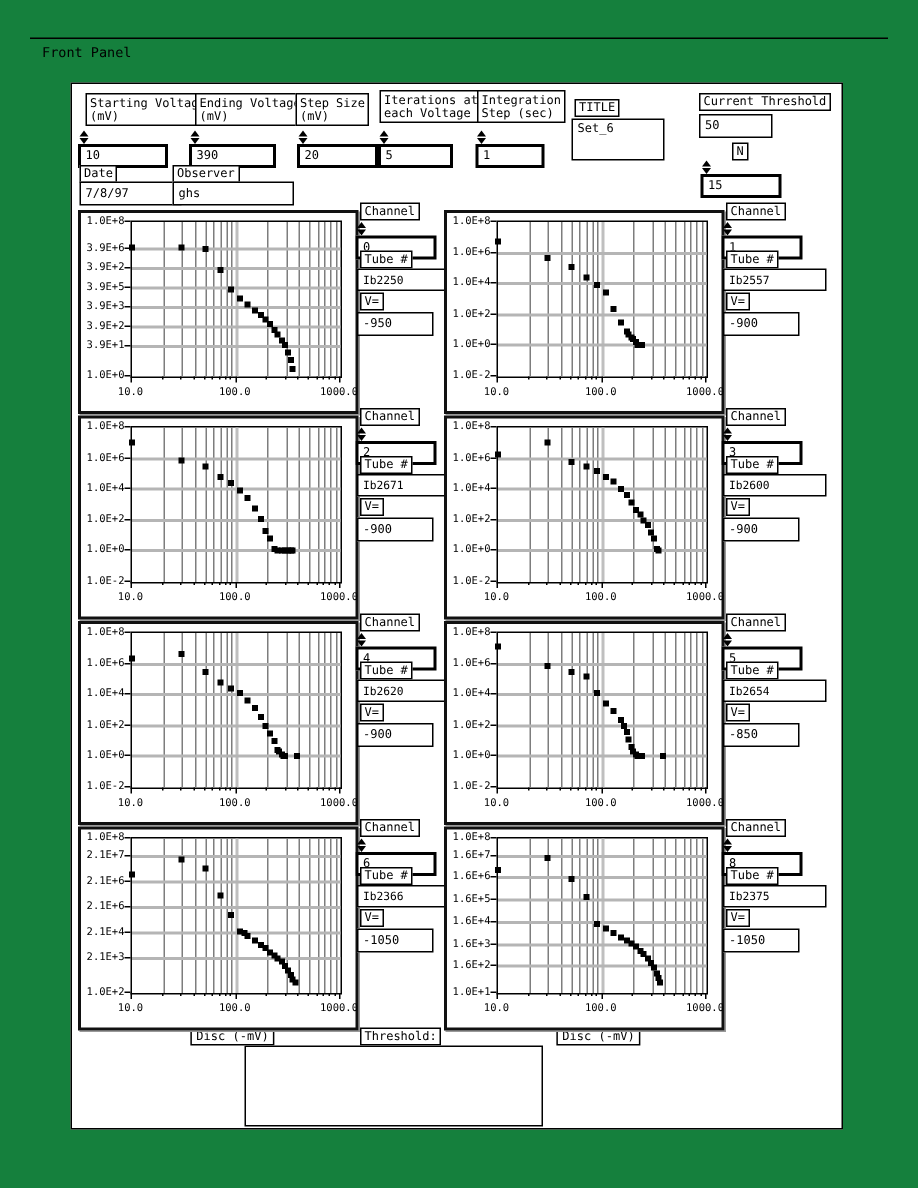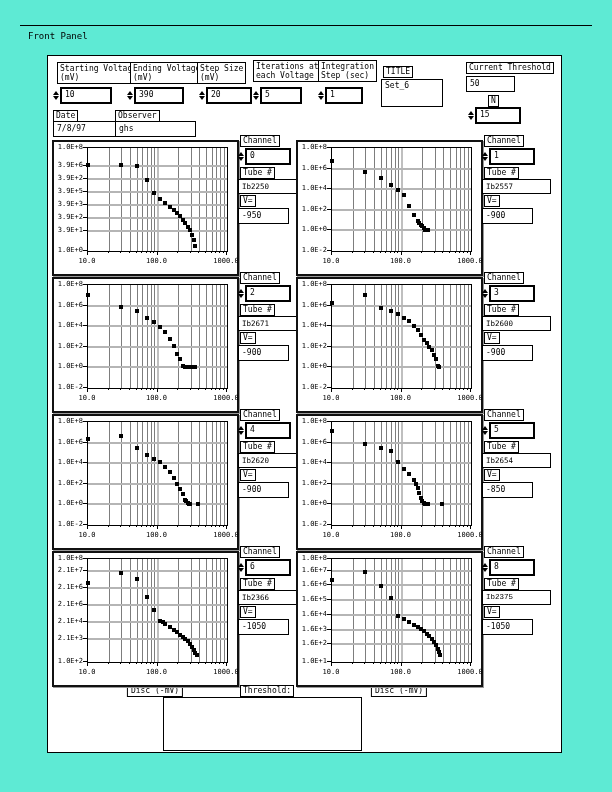--- a/index.html
+++ b/index.html
@@ -1,26 +1,26 @@
 <!DOCTYPE html>
 <html><head>
 <meta charset="utf-8">
 <style>
   html,body{margin:0;padding:0;background:#fff;}
-  #page{position:relative;width:612px;height:792px;background:#5eead4;overflow:hidden;
+  #page{position:relative;width:612px;height:792px;background:#15803d;overflow:hidden;
         font-family:"DejaVu Sans Mono",monospace;color:#000;}
   .rule{position:absolute;background:#000;}
   .txt{position:absolute;font-size:8px;line-height:10px;white-space:nowrap;}
   .lbl{position:absolute;border:1px solid #000;background:#fff;padding:0 2px;
        font-size:8px;line-height:10px;white-space:nowrap;}
   .lbl2{position:absolute;border:1px solid #000;background:#fff;padding:1px 2px;
         font-size:8px;line-height:9px;white-space:nowrap;}
   .vbox{position:absolute;border:1px solid #000;background:#fff;font-size:8px;
         padding-left:3px;white-space:nowrap;overflow:hidden;}
-  .spin{position:absolute;display:flex;align-items:stretch;}
+  .spin{position:absolute;display:flex;align-items:stretch;flex-direction:column;}
   .arrows{width:8px;display:flex;flex-direction:column;justify-content:center;align-items:center;gap:1px;}
   .arr-up{width:0;height:0;border-left:3px solid transparent;border-right:3px solid transparent;border-bottom:4px solid #000;}
   .arr-dn{width:0;height:0;border-left:3px solid transparent;border-right:3px solid transparent;border-top:4px solid #000;}
   .spinbox{flex:1;border:2px solid #000;background:#fff;font-size:8px;line-height:12px;padding-left:3px;}
   .panel{position:absolute;border:1px solid #000;background:#fff;}
   .plotbox{position:absolute;border:2px solid #111;background:#fff;box-shadow:1px 1px 0 #999;}
   .graph{position:absolute;border:1px solid #000;background:#fff;}
   .gl-v{position:absolute;top:0;}
   .gl-h{position:absolute;left:0;}
   .pt{position:absolute;width:4px;height:4px;background:#000;}
@@ -836,17 +836,17 @@
     </div>
     <div class="lbl" style="left: 484px; top: 546px;">Channel</div>
     <div class="spin" style="left: 481px; top: 559px; width: 54px; height: 17px;">
       <div class="arrows">
         <div class="arr-up"></div>
         <div class="arr-dn"></div>
       </div>
       <div class="spinbox">8</div>
     </div>
     <div class="lbl" style="left: 484px; top: 578px;">Tube #</div>
-    <div class="vbox" style="left: 482px; top: 590px; width: 64px; height: 13px; line-height: 13px; font-size: 7.5px; font-family: Liberation Mono, monospace;">Ib2375</div>
+    <div class="vbox" style="left: 482px; top: 590px; width: 64px; height: 13px; line-height: 13px; font-size: 7.5px;">Ib2375</div>
     <div class="lbl" style="left: 484px; top: 606px;">V=</div>
     <div class="vbox" style="left: 482px; top: 619px; width: 46px; height: 14px; line-height: 14px;">-1050</div>
 
 </div>
 
 </body></html>

